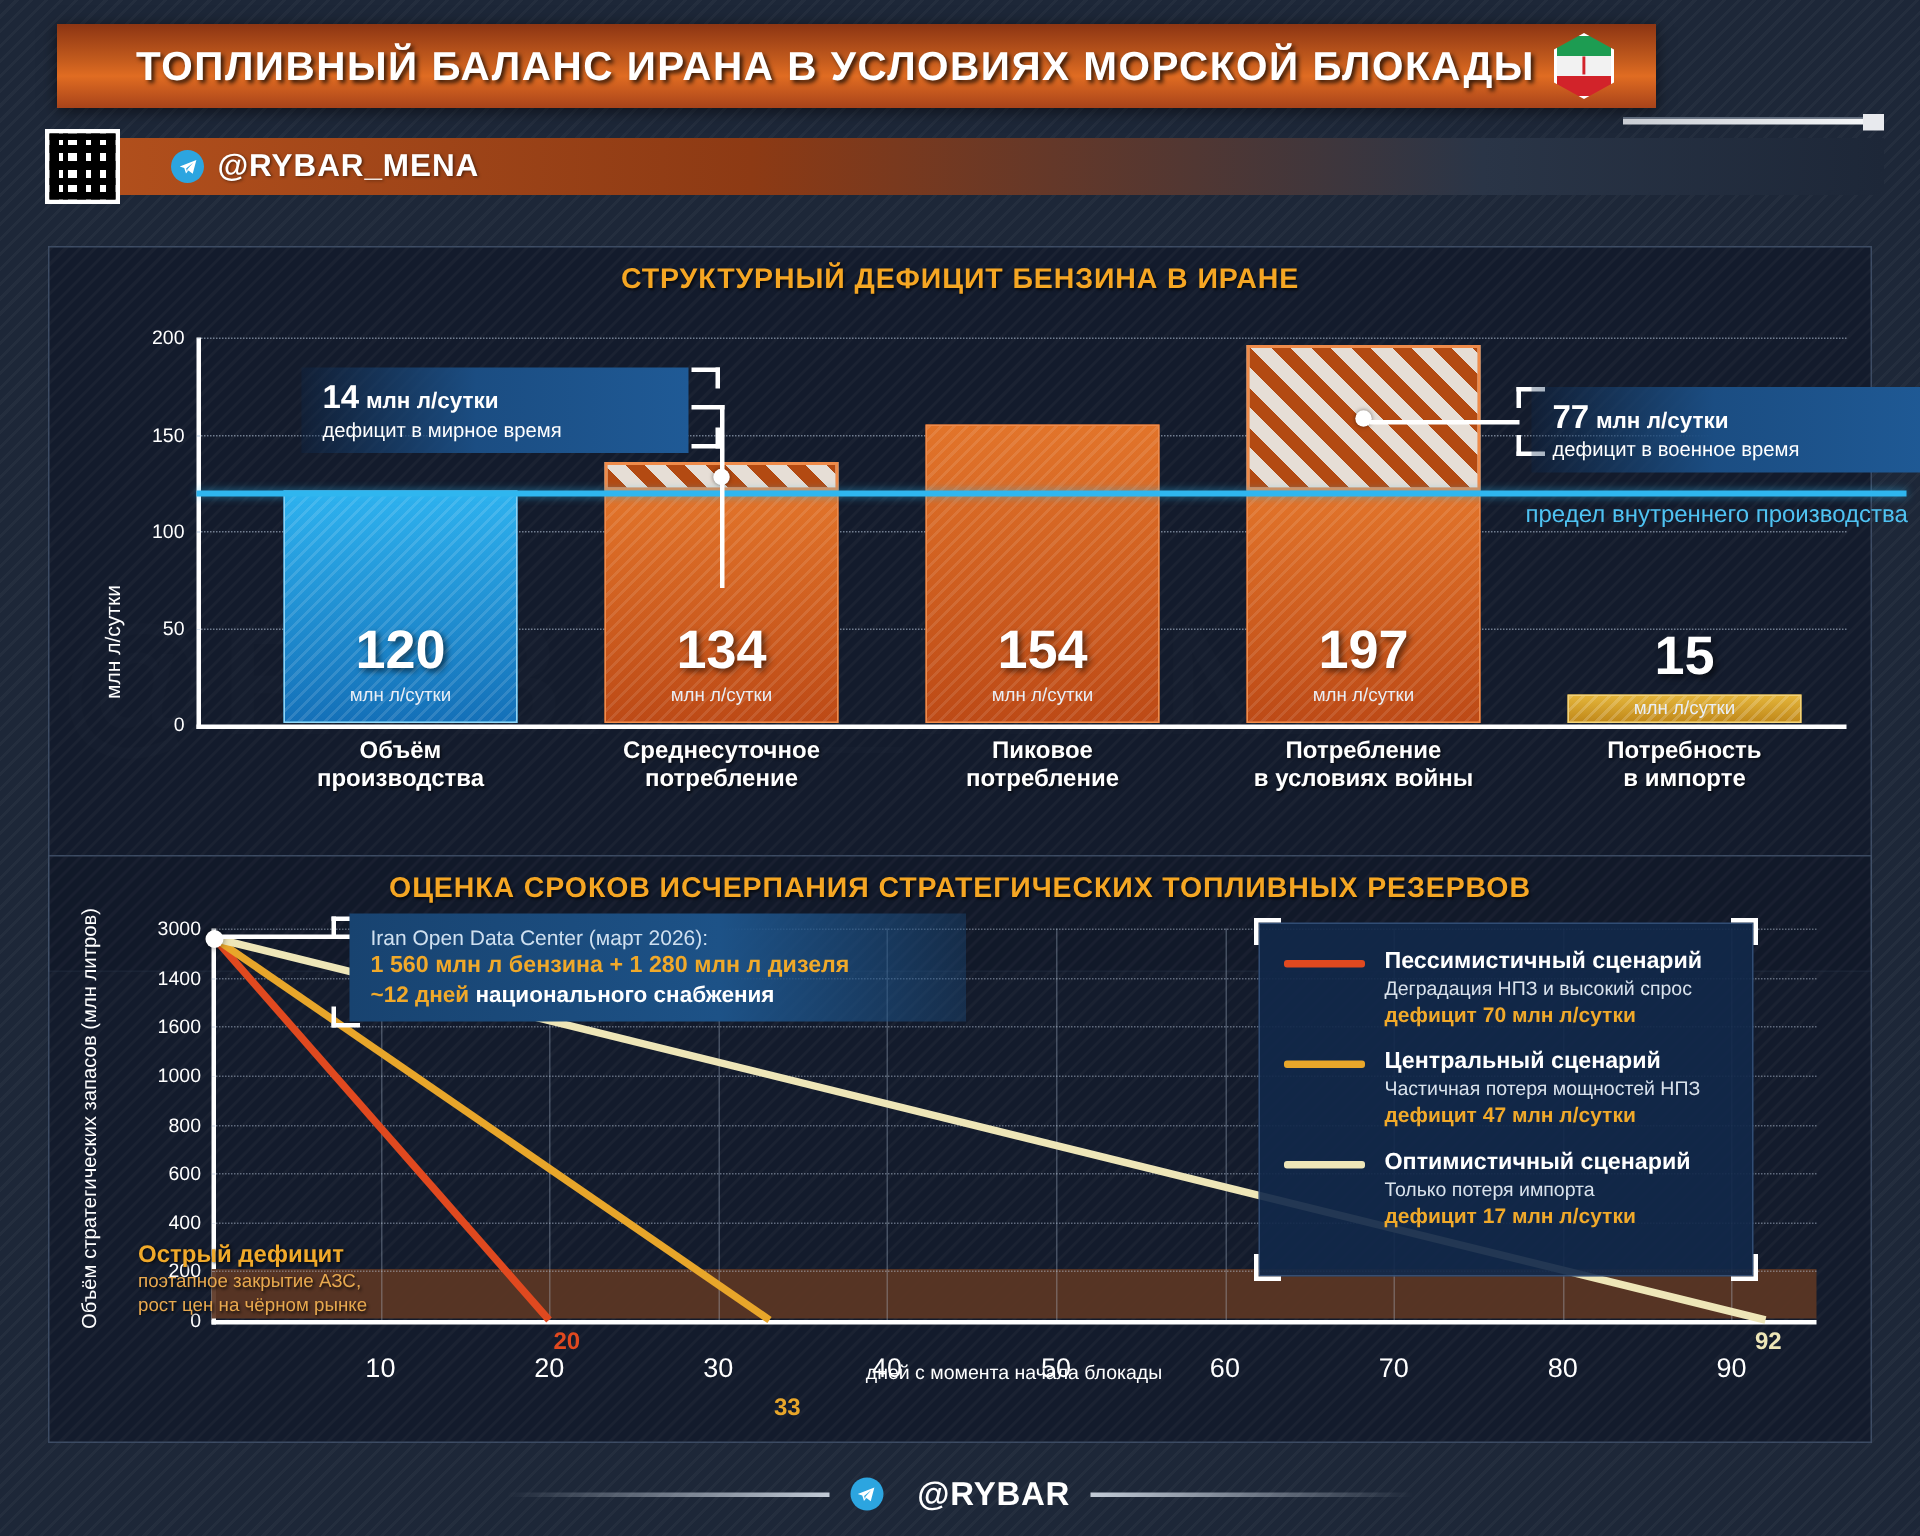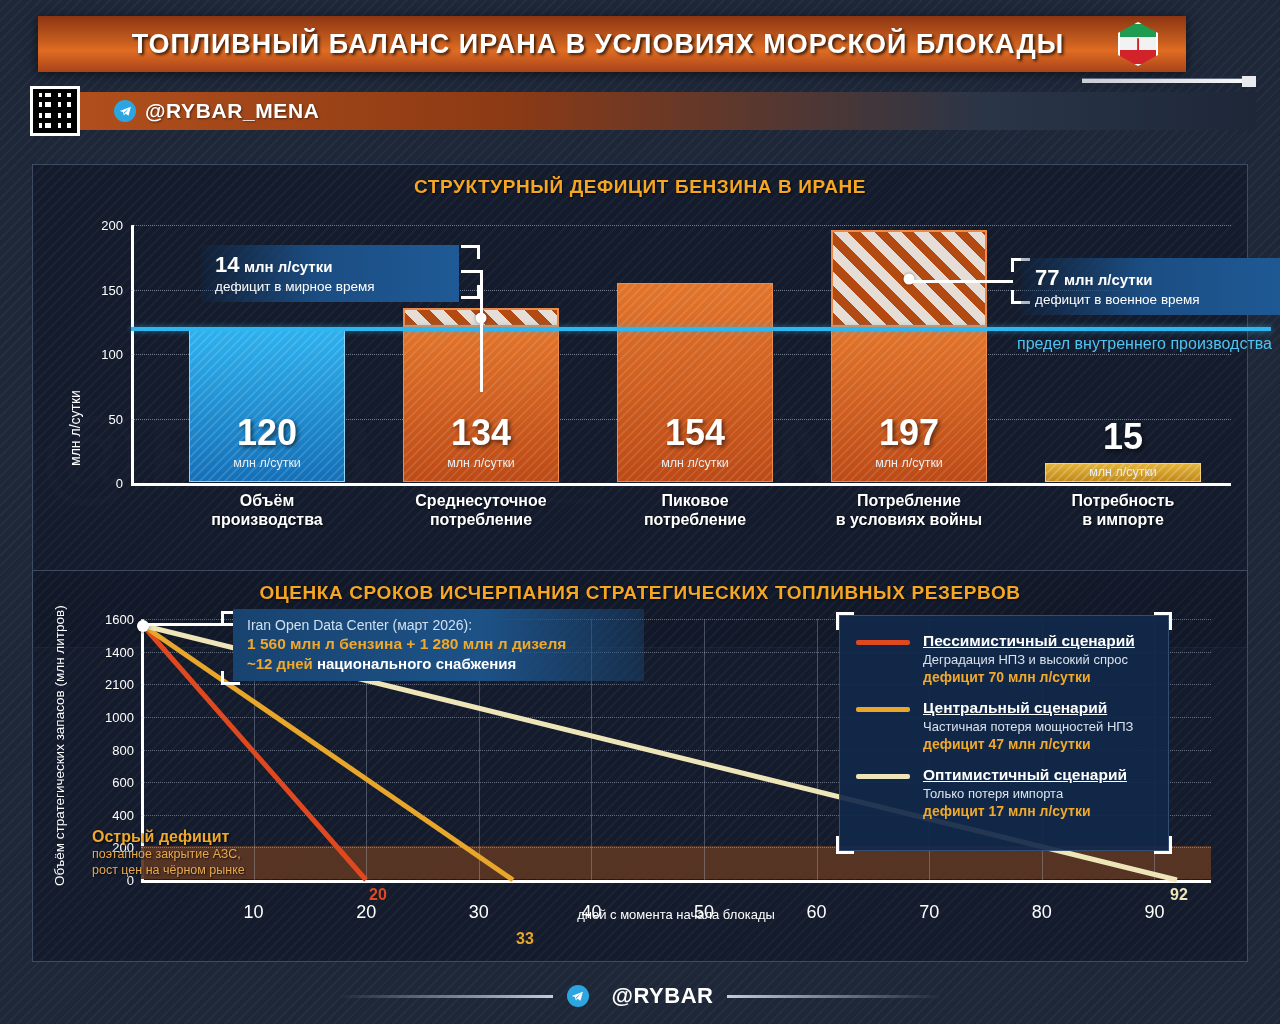--- a/index.html
+++ b/index.html
@@ -11,21 +11,21 @@
   body {
     position: relative;
     background-color: #1d2738;
     background-image: repeating-linear-gradient(135deg,
         rgba(255,255,255,0.030) 0px, rgba(255,255,255,0.030) 2px,
         rgba(0,0,0,0.0) 2px, rgba(0,0,0,0.0) 7px);
   }
 
   
   #header-bar {
-    position: absolute; left: 38px; top: 16px; width: 1148px; height: 56px;
+    position: absolute; left: 38px; top: 16px; width: 1066px; height: 56px;
     background: linear-gradient(180deg,#8d3513 0%, #c25a1d 42%, #e06c22 62%, #a8431a 100%);
     display: flex; align-items: center;
     box-shadow: 0 2px 10px rgba(0,0,0,.55);
   }
   #header-title {
     flex: 1; text-align: center;
     color: #ffffff; font-weight: bold; font-size: 27px; letter-spacing: 1.0px;
     text-shadow: 2px 2px 3px rgba(0,0,0,.75);
     padding-left: 40px;
   }
@@ -218,21 +218,21 @@
     position:absolute; left:0; width:1070px; background:#5b3624; opacity:.93;
   }
   #legend-box{
     position:absolute; background:rgba(17,40,74,.92);
     border:1px solid rgba(110,150,200,.35);
     padding:16px 18px 14px 16px;
   }
   .leg-row{ display:flex; align-items:flex-start; margin-bottom:13px; }
   .leg-row:last-child{ margin-bottom:16px; }
   .leg-swatch{ width:54px; height:5px; margin-top:8px; margin-right:13px; flex:none; border-radius:2px; }
-  .leg-title{ color:#fff; font-weight:bold; font-size:15.5px;text-decoration:underline; }
+  .leg-title{ color:#fff; font-weight:bold; font-size:15.5px; }
   .leg-desc{ color:#d9e2ec; font-size:13px; margin-top:1px; }
   .leg-def{ color:#f0a92a; font-weight:bold; font-size:14px; margin-top:2px; }
   .corner{ position:absolute; width:18px; height:18px; }
   .corner.tl{ border-left:3px solid #fff; border-top:3px solid #fff; left:-4px; top:-4px; }
   .corner.tr{ border-right:3px solid #fff; border-top:3px solid #fff; right:-4px; top:-4px; }
   .corner.bl{ border-left:3px solid #fff; border-bottom:3px solid #fff; left:-4px; bottom:-4px; }
   .corner.br{ border-right:3px solid #fff; border-bottom:3px solid #fff; right:-4px; bottom:-4px; }
 
   #info-box{
     position:absolute; left:200px; top:38px; width:411px;
@@ -410,23 +410,23 @@
 
     <div class="c2-grid" style="top:0px"></div>
     <div class="c2-grid" style="top:32.6px"></div>
     <div class="c2-grid" style="top:65.3px"></div>
     <div class="c2-grid" style="top:97.9px"></div>
     <div class="c2-grid" style="top:130.5px"></div>
     <div class="c2-grid" style="top:163.1px"></div>
     <div class="c2-grid" style="top:195.8px"></div>
     <div class="c2-grid" style="top:228.4px"></div>
 
-    <div class="c2-ytick" style="top:0px">1600</div>
+    <div class="c2-ytick" style="top:0px">3000</div>
     <div class="c2-ytick" style="top:32.6px">1400</div>
-    <div class="c2-ytick" style="top:65.3px">2100</div>
+    <div class="c2-ytick" style="top:65.3px">1600</div>
     <div class="c2-ytick" style="top:97.9px">1000</div>
     <div class="c2-ytick" style="top:130.5px">800</div>
     <div class="c2-ytick" style="top:163.1px">600</div>
     <div class="c2-ytick" style="top:195.8px">400</div>
     <div class="c2-ytick" style="top:228.4px">200</div>
     <div class="c2-ytick" style="top:261px">0</div>
 
     <div class="c2-vgrid" style="left:112.6px"></div>
     <div class="c2-vgrid" style="left:225.2px"></div>
     <div class="c2-vgrid" style="left:337.8px"></div>

